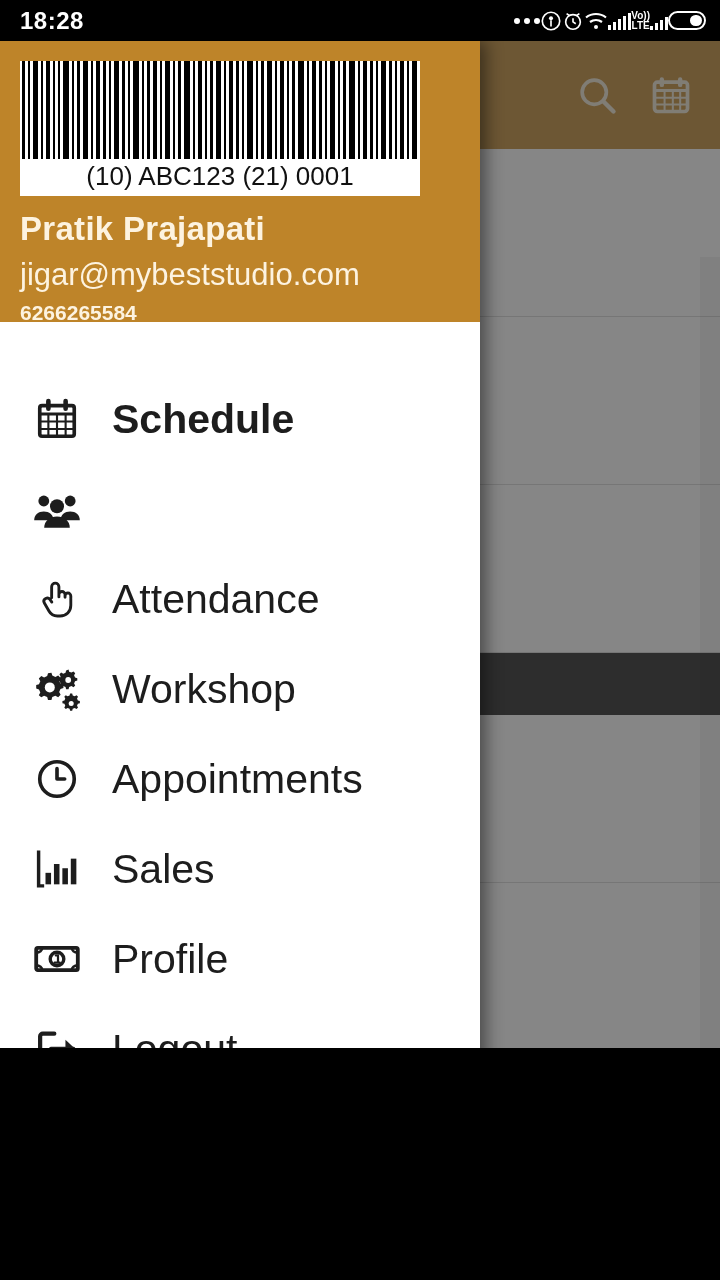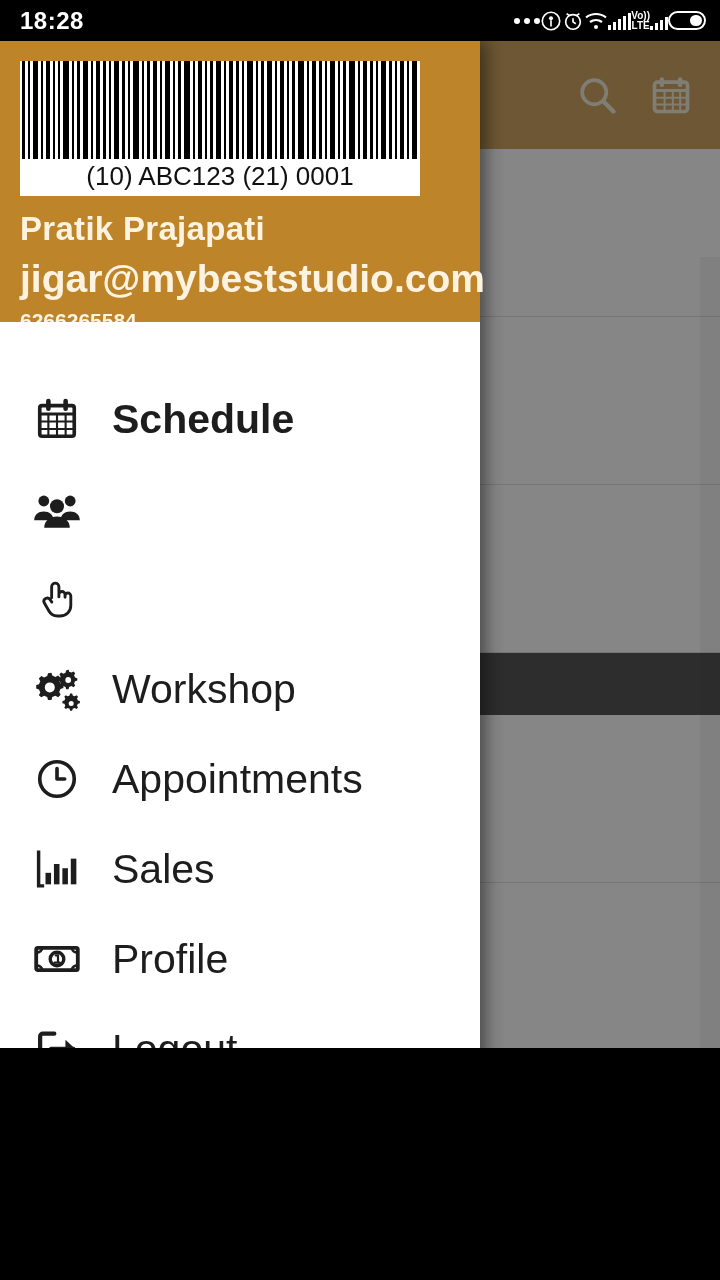--- a/index.html
+++ b/index.html
@@ -76,21 +76,21 @@
   .drawer-header {
     background:#BE8429; padding:20px 20px 14px 20px; height:281px;
   }
   .barcode-wrap { width:400px; background:#fff; }
   .barcode-bars { height:98px; width:400px; display:block; }
   .barcode-text {
     text-align:center; font-size:26px; color:#111; padding:2px 0 4px 0;
     font-family:"Liberation Sans", sans-serif;
   }
   .user-name { color:#fdf3e0; font-size:33px; font-weight:bold; margin-top:14px; letter-spacing:.3px; }
-  .user-email { color:#fdf3e0; font-size:39px; font-weight:bold; margin-top:9px; }
+  .user-email { color:#fdf3e0; font-size:31px; font-weight:normal; margin-top:9px; }
   .user-phone { color:#fdf3e0; font-size:21px; font-weight:bold; margin-top:8px; }
 
   .menu { padding-top:52px; background:#fff; flex:1; }
   .menu-item {
     display:flex; align-items:center; height:90px; padding-left:24px;
   }
   .menu-icon {
     width:66px; min-width:66px; display:flex; align-items:center; justify-content:center;
   }
   .menu-label { font-size:41px; color:#1d1d1d; margin-left:22px; }
@@ -340,20 +340,21 @@
           </svg>
         </span>
       </div>
 
       <div class="menu-item">
         <span class="menu-icon">
           <svg width="46" height="46" viewBox="0 0 24 24">
             <path d="M9.2 11.4V5.6a1.9 1.9 0 0 1 3.8 0v5.3m0-1.2a1.6 1.6 0 0 1 3.2 0v1.4m0-.7a1.5 1.5 0 0 1 3 0v1.1m0 .2v3.6c0 3.3-2.3 5.6-5.6 5.6h-1.4c-2.3 0-3.5-1-4.4-2.6l-2.4-4.2c-.5-.9-.2-1.9.7-2.4.8-.4 1.7-.2 2.2.5l1 1.4" fill="none" stroke="#1d1d1d" stroke-width="1.5" stroke-linecap="round" stroke-linejoin="round"></path>
           </svg>
         </span>
+        <span class="menu-label">Attendance</span>
       </div>
 
       <div class="menu-item">
         <span class="menu-icon">
           <svg width="48" height="48" viewBox="0 0 24 24">
             <path d="M9.3 3.2l.5 1.8 1.9.8 1.7-.9 1.5 1.5-.9 1.7.8 1.9 1.8.5v2.1l-1.8.5-.8 1.9.9 1.7-1.5 1.5-1.7-.9-1.9.8-.5 1.8H7.2l-.5-1.8-1.9-.8-1.7.9L1.6 17l.9-1.7-.8-1.9L0 12.9v-2.1l1.7-.5.8-1.9-.9-1.7 1.5-1.5 1.7.9 1.9-.8.5-1.8z" transform="translate(1.6,1.2) scale(0.82)" fill="#1d1d1d"></path>
             <circle cx="8.4" cy="11.2" r="2.5" fill="#fff"></circle>
             <path d="M18.3 2.1l.3 1.2 1.2.5 1.1-.6.9.9-.6 1.1.5 1.2 1.2.3v1.3l-1.2.3-.5 1.2.6 1.1-.9.9-1.1-.6-1.2.5-.3 1.2H17l-.3-1.2-1.2-.5-1.1.6-.9-.9.6-1.1-.5-1.2-1.2-.3V7.3l1.2-.3.5-1.2-.6-1.1.9-.9 1.1.6 1.2-.5.3-1.2z" transform="translate(0.4,0.2) scale(0.95)" fill="#1d1d1d"></path>
             <circle cx="17.6" cy="7.5" r="1.45" fill="#fff"></circle>
             <path d="M19.6 14.2l.25 1 1 .42.92-.5.74.74-.5.92.42 1 1 .25v1.05l-1 .25-.42 1 .5.92-.74.74-.92-.5-1 .42-.25 1h-1.05l-.25-1-1-.42-.92.5-.74-.74.5-.92-.42-1-1-.25v-1.05l1-.25.42-1-.5-.92.74-.74.92.5 1-.42.25-1z" fill="#1d1d1d"></path>

